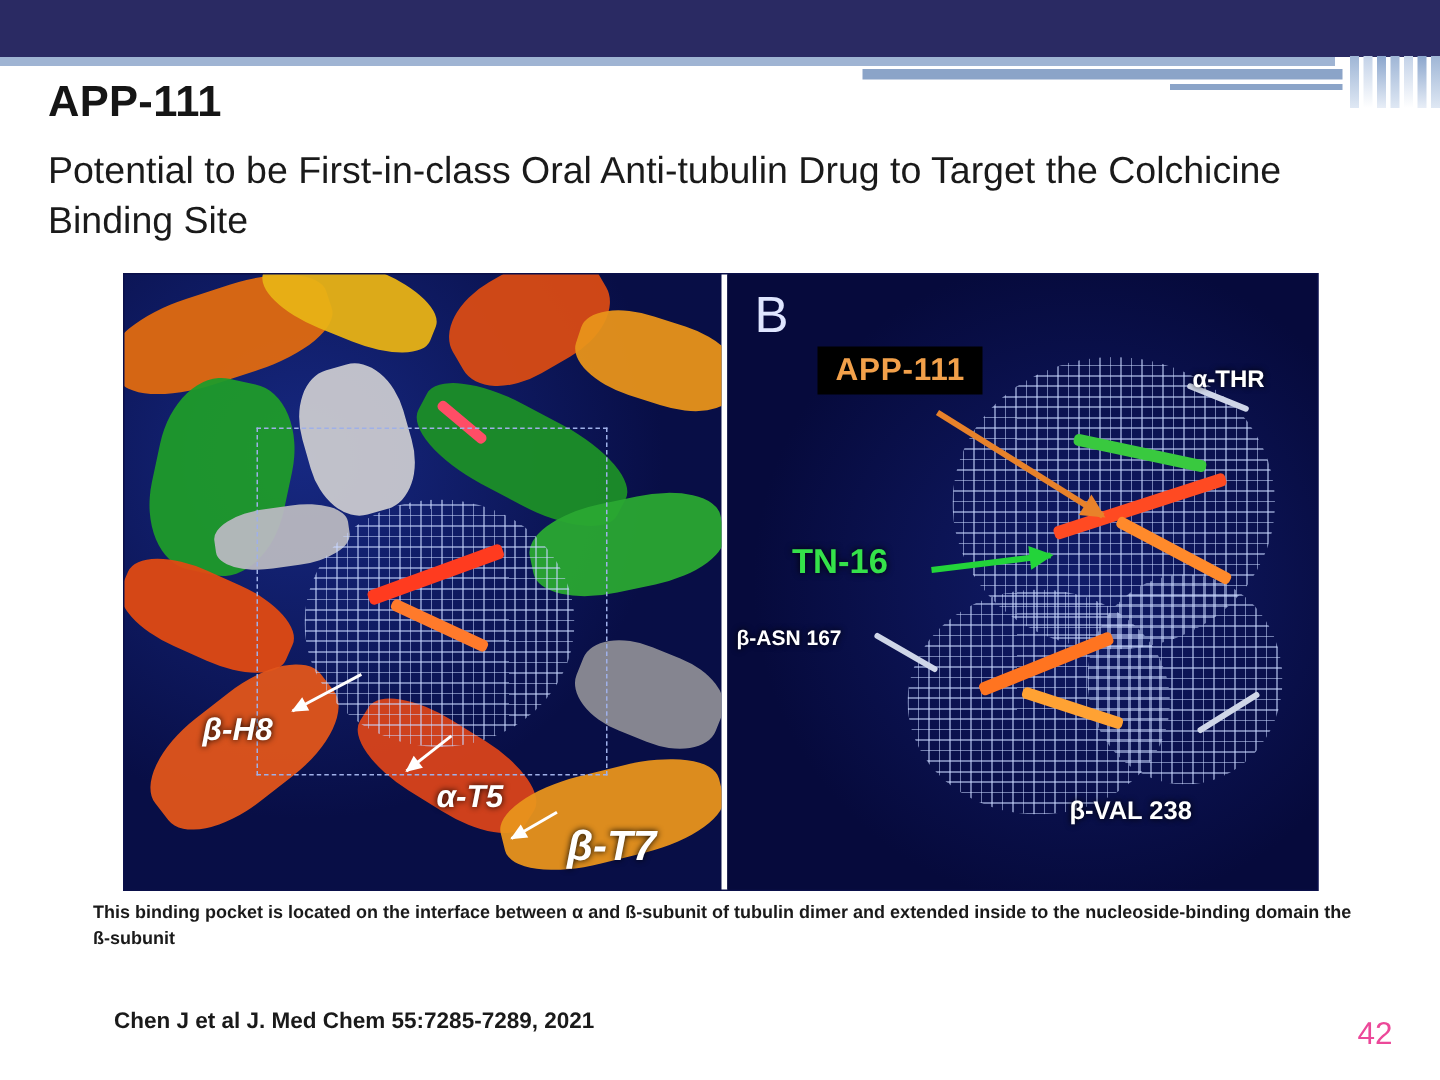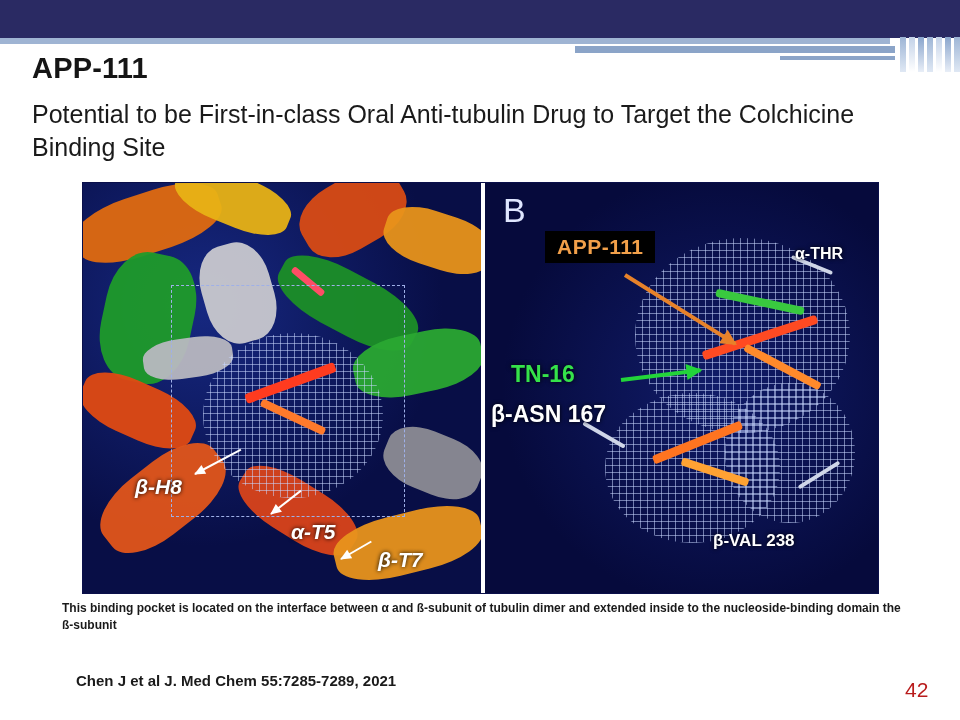--- a/index.html
+++ b/index.html
@@ -233,21 +233,21 @@
     left: 76px;
     font-size: 15px;
     font-weight: bold;
     color: #1a1a1a;
   }
   .page-number {
     position: absolute;
     top: 678px;
     left: 905px;
     font-size: 21px;
-    color: #b91c1c;
+    color: #ec4899;
   }
 </style>
 </head>
 <body>
 
 <div class="top-band"></div>
 <div class="underline-thick"></div>
 <div class="accent-bar-1"></div>
 <div class="accent-bar-2"></div>
 <div class="top-band-right-stripes">
@@ -284,21 +284,21 @@
 
     <div class="mesh" style="left:120px;top:150px;width:180px;height:165px;"></div>
     <div class="lig" style="left:160px;top:195px;width:95px;height:10px;background:#ff3b1f;transform:rotate(-20deg);"></div>
     <div class="lig" style="left:175px;top:230px;width:70px;height:8px;background:#ff7a2b;transform:rotate(25deg);"></div>
     <div class="lig" style="left:205px;top:95px;width:40px;height:7px;background:#ff4d66;transform:rotate(40deg);"></div>
 
     <div class="dashed-box" style="left:88px;top:102px;width:232px;height:230px;"></div>
 
     <div class="fig-label italic" style="left:52px;top:292px;font-size:21px;">β-H8</div>
     <div class="fig-label italic" style="left:208px;top:337px;font-size:21px;text-align:right;">α-T5</div>
-    <div class="fig-label italic" style="left:295px;top:365px;font-size:21px;">β-T7</div>
+    <div class="fig-label italic" style="left:295px;top:365px;font-size:28px;">β-T7</div>
 
     <div class="arrow-white" style="left:112px;top:290px;width:52px;transform:rotate(-28deg);"></div>
     <div class="arrow-white" style="left:188px;top:330px;width:38px;transform:rotate(-38deg);"></div>
     <div class="arrow-white" style="left:258px;top:375px;width:35px;transform:rotate(-30deg);"></div>
 
   </div>
 
   <div class="panel panel-b">
     <div class="panel-letter">B</div>
 
@@ -311,24 +311,24 @@
     <div class="lig" style="left:255px;top:180px;width:85px;height:8px;background:#ff8a2b;transform:rotate(28deg);"></div>
     <div class="lig" style="left:165px;top:255px;width:95px;height:9px;background:#ff7420;transform:rotate(-22deg);"></div>
     <div class="lig" style="left:195px;top:285px;width:70px;height:8px;background:#ffa233;transform:rotate(18deg);"></div>
     <div class="lig" style="left:95px;top:250px;width:48px;height:4px;background:#cfd6e8;transform:rotate(30deg);"></div>
     <div class="lig" style="left:310px;top:290px;width:48px;height:4px;background:#cfd6e8;transform:rotate(-32deg);"></div>
     <div class="lig" style="left:305px;top:80px;width:44px;height:4px;background:#cfd6e8;transform:rotate(22deg);"></div>
 
     <div class="callout-box" style="left:60px;top:48px;">APP-111</div>
     <div class="arrow-orange" style="left:140px;top:90px;width:130px;transform:rotate(32deg);"></div>
 
-    <div class="tn16-label" style="left:26px;top:178px;">TN-16</div>
+    <div class="tn16-label" style="left:43px;top:178px;">TN-16</div>
     <div class="arrow-green" style="left:136px;top:195px;width:80px;transform:rotate(-7deg);"></div>
 
     <div class="fig-label" style="left:310px;top:62px;font-size:16px;">α-THR</div>
-    <div class="fig-label" style="left:6px;top:218px;font-size:23px;">β-ASN 167</div>
+    <div class="fig-label" style="left:6px;top:234px;font-size:14px;">β-ASN 167</div>
     <div class="fig-label" style="left:228px;top:348px;font-size:17px;">β-VAL 238</div>
   </div>
 </div>
 
 <div class="caption">This binding pocket is located on the interface between α and ß-subunit of tubulin dimer and extended inside to the nucleoside-binding domain the ß-subunit</div>
 <div class="reference">Chen J et al J. Med Chem 55:7285-7289, 2021</div>
 <div class="page-number">42</div>
 
 </body></html>

